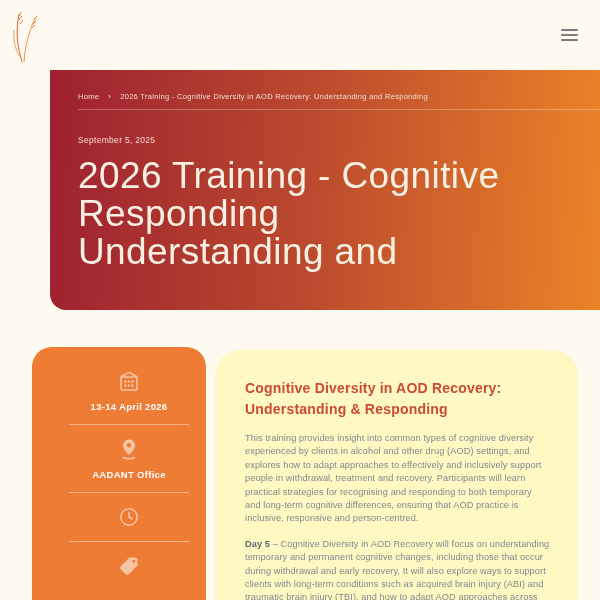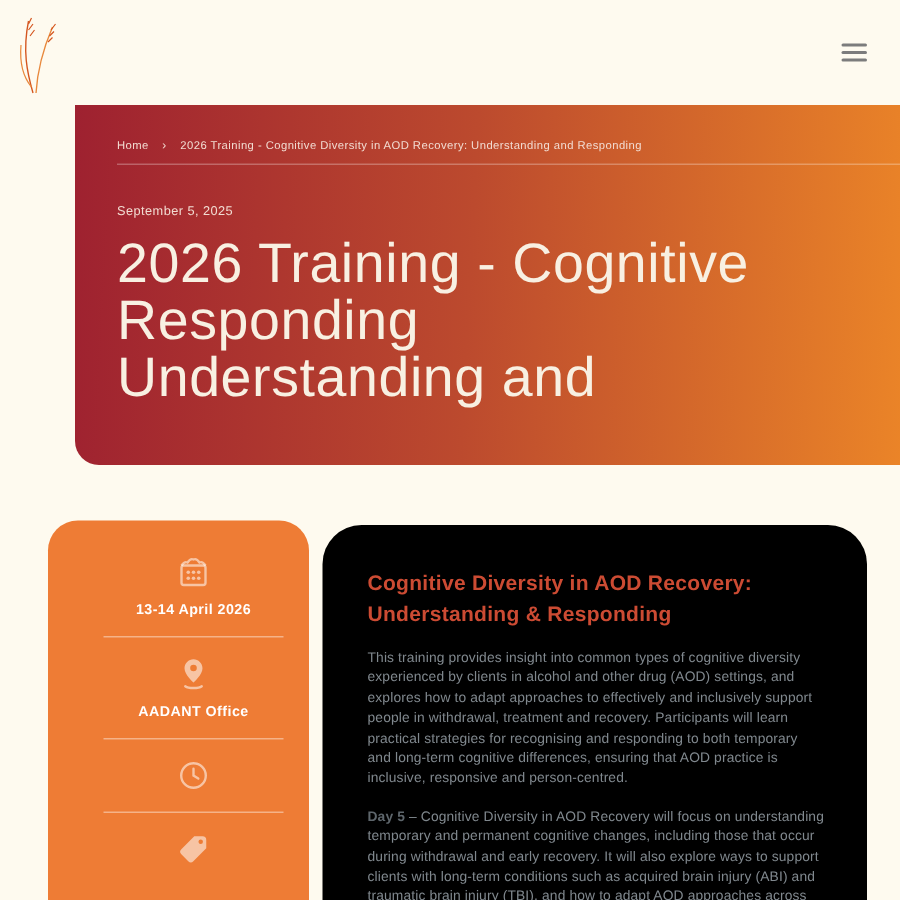--- a/index.html
+++ b/index.html
@@ -44,21 +44,21 @@
   .event-card{
     position:absolute;left:32px;top:347px;width:174px;height:253px;box-sizing:border-box;
     background:#EE7C35;border-radius:20px 20px 0 0;padding-top:22px;text-align:center;padding-left:20px;
   }
   .event-item .eicon{width:24px;height:24px;display:block;margin:0 auto;}
   .event-label{margin-top:8px;font-size:9.5px;font-weight:bold;color:#FFFFFF;letter-spacing:.3px;}
   .event-divider{width:120px;margin:12px auto 12px auto;border-top:1px solid rgba(255,255,255,.42);}
   
   .content-card{
     position:absolute;left:215px;top:350px;width:363px;height:250px;box-sizing:border-box;
-    background:#000000;border-radius:26px 26px 0 0;padding:28px 28px 0 30px;overflow:hidden;
+    background:#fef9c3;border-radius:26px 26px 0 0;padding:28px 28px 0 30px;overflow:hidden;
   }
   .content-heading{margin:0;font-size:14px;font-weight:bold;color:#CC4B33;line-height:21px;letter-spacing:.2px;max-width:300px;}
   .content-card p{margin:12px 0 0 0;font-size:9.2px;line-height:13.4px;color:#80888E;letter-spacing:.1px;}
   .content-card p strong{color:#5E666C;}
 </style>
 </head>
 <body>
 
 <header class="site-header">
   <div class="logo-wrap">

